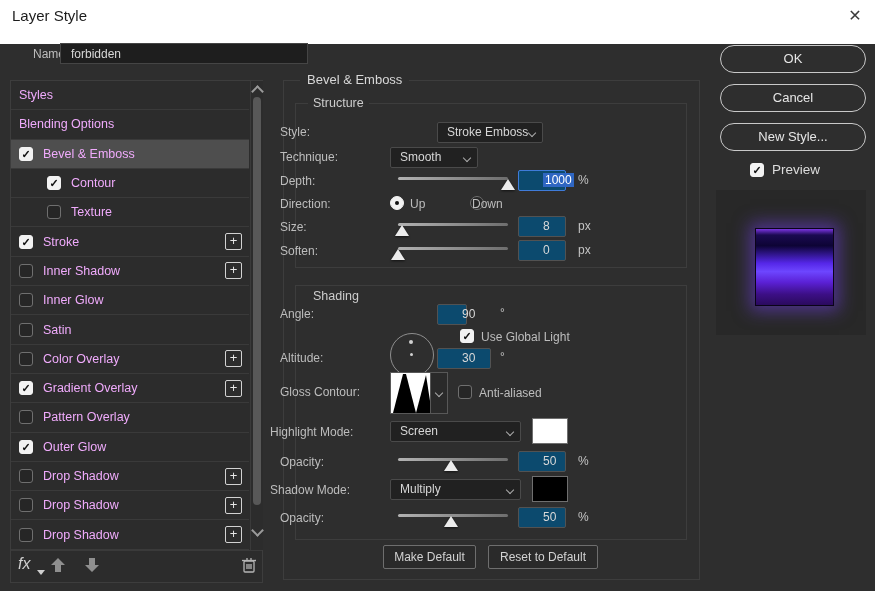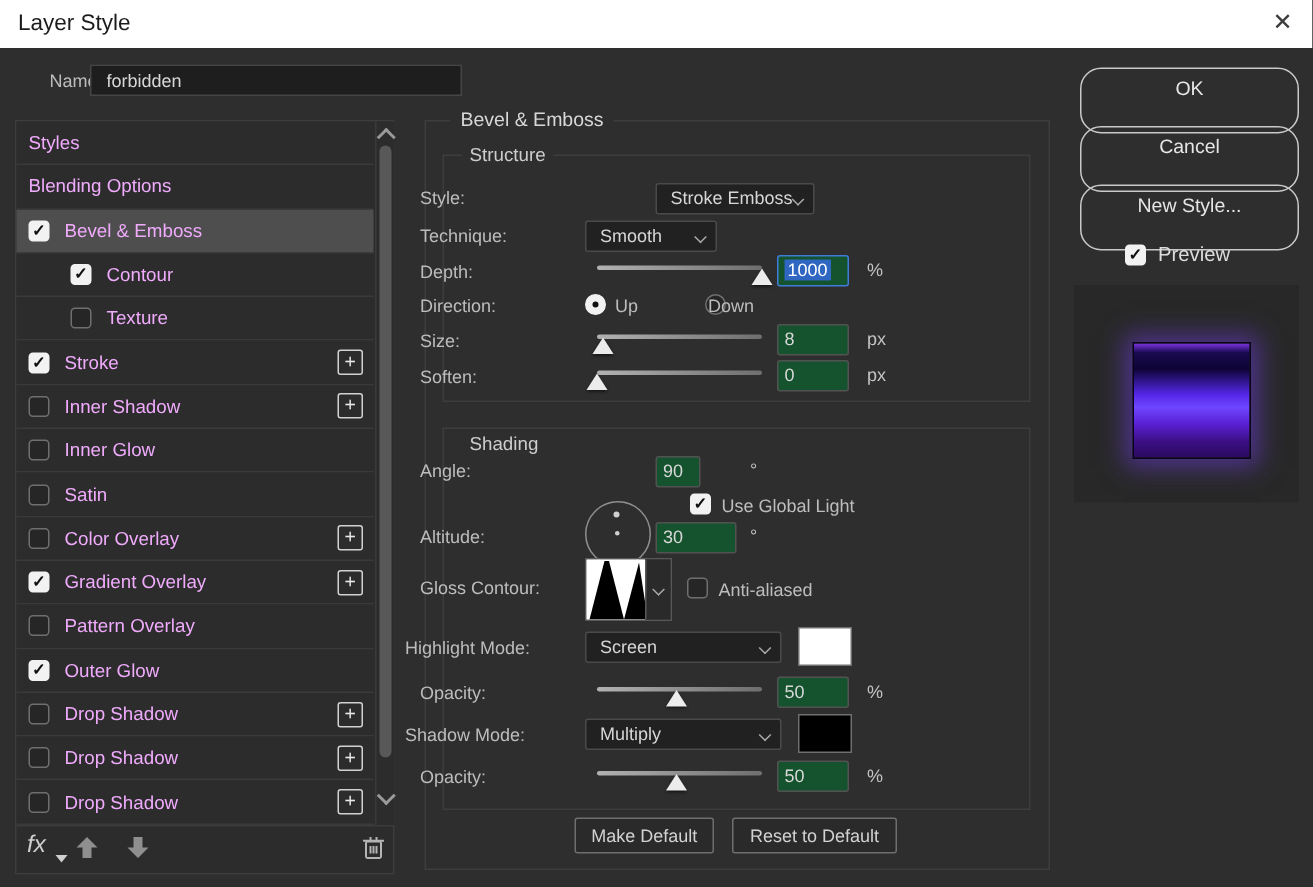--- a/index.html
+++ b/index.html
@@ -4,21 +4,21 @@
 <style>
   html,body{margin:0;padding:0;}
   body{
     width:875px;height:591px;position:relative;overflow:hidden;
     background:#2e2e2e;
     font-family:"Liberation Sans",sans-serif;
     -webkit-font-smoothing:antialiased;
   }
   .abs{position:absolute;}
   
-  .titlebar{left:0;top:0;width:875px;height:32px;background:#ffffff;}
+  .titlebar{left:0;top:0;width:875px;height:44px;background:#ffffff;}
   .titlebar .title{left:12px;top:0;line-height:32px;font-size:15px;color:#1c1c1c;}
   .close-x{left:843px;top:4px;width:24px;height:24px;line-height:24px;text-align:center;
     font-size:16px;color:#3c3c3c;cursor:pointer;}
   
   .lbl{color:#bdbdbd;font-size:12px;height:16px;line-height:16px;}
   .r{text-align:left;}
   .unit{color:#c4c4c4;font-size:12px;}
   
   .name-label{left:33px;top:46px;}
   .name-input{left:60px;top:43px;width:236px;height:19px;background:#1e1e1e;
@@ -65,22 +65,22 @@
   .group-label{background:#2e2e2e;padding:0 5px;color:#cdcdcd;font-size:12.5px;height:16px;line-height:16px;}
   .gl-structure{left:308px;top:95px;}
   .gl-shading{left:308px;top:288px;}
   
   .dd{background:#212121;border:1px solid #4a4a4a;border-radius:2px;color:#d6d6d6;
     font-size:12px;line-height:19px;padding:0 18px 0 9px;height:21px;box-sizing:border-box;
     cursor:pointer;white-space:nowrap;}
   .dd .dchev{position:absolute;right:7px;top:7px;width:5px;height:5px;
     border-right:1.5px solid #aaa;border-bottom:1.5px solid #aaa;transform:rotate(45deg);}
   
-  .valbox{background:#14532d;border:1px solid #525252;border-radius:2px;color:#d8d8d8;
-    font-size:12px;line-height:19px;height:21px;box-sizing:border-box;padding-left:4px;cursor:text;}
+  .valbox{background:#0c4a6e;border:1px solid #525252;border-radius:2px;color:#d8d8d8;
+    font-size:12px;line-height:19px;height:21px;box-sizing:border-box;padding-left:24px;cursor:text;}
   .valbox.focused{border:1px solid #3f7bd9;}
   .seltext{background:#2f66c2;color:#ffffff;padding:0 2px;}
   
   .track{height:3px;background:linear-gradient(90deg,#b2b2b2,#6e6e6e);border-radius:2px;width:110px;cursor:pointer;}
   .thumb{position:absolute;top:2px;width:0;height:0;border-left:7px solid transparent;
     border-right:7px solid transparent;border-bottom:11px solid #ececec;
     filter:drop-shadow(0 1px 1px rgba(0,0,0,.6));cursor:grab;}
   
   .radio{width:14px;height:14px;border-radius:50%;background:#262626;border:1px solid #6f6f6f;
     box-sizing:border-box;display:inline-block;position:relative;cursor:pointer;}
@@ -95,21 +95,21 @@
   .contour .cthumb{width:39px;height:40px;background:#ffffff;}
   .contour .cstrip{width:17px;height:40px;background:#2a2a2a;border-left:1px solid #585858;position:relative;}
   .contour .cstrip .dchev{position:absolute;right:5px;top:17px;width:5px;height:5px;
     border-right:1.5px solid #aaa;border-bottom:1.5px solid #aaa;transform:rotate(45deg);}
   
   .swatch{width:36px;height:26px;border:1px solid #6f6f6f;box-sizing:border-box;cursor:pointer;}
   
   .flatbtn{background:#2a2a2a;border:1px solid #6e6e6e;border-radius:2px;color:#d2d2d2;
     font-size:12px;text-align:center;cursor:pointer;box-sizing:border-box;}
   
-  .pill{width:146px;height:44px;border:1px solid #c9c9c9;border-radius:14px;background:transparent;
+  .pill{width:146px;height:28px;border:1px solid #c9c9c9;border-radius:14px;background:transparent;
     color:#e6e6e6;font-size:13px;text-align:center;line-height:26px;cursor:pointer;box-sizing:border-box;}
   .preview-panel{left:716px;top:190px;width:150px;height:145px;background:#282828;}
   .preview-obj{left:755px;top:228px;width:77px;height:76px;border:1px solid #0a0418;
     box-shadow:0 0 16px 5px rgba(118,64,245,0.5);}
 </style>
 </head>
 <body>
 
 
 

